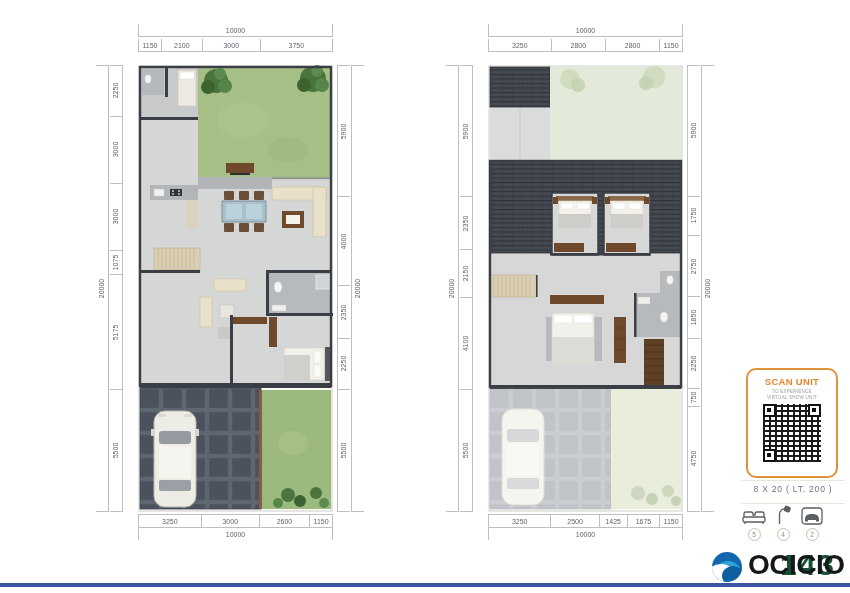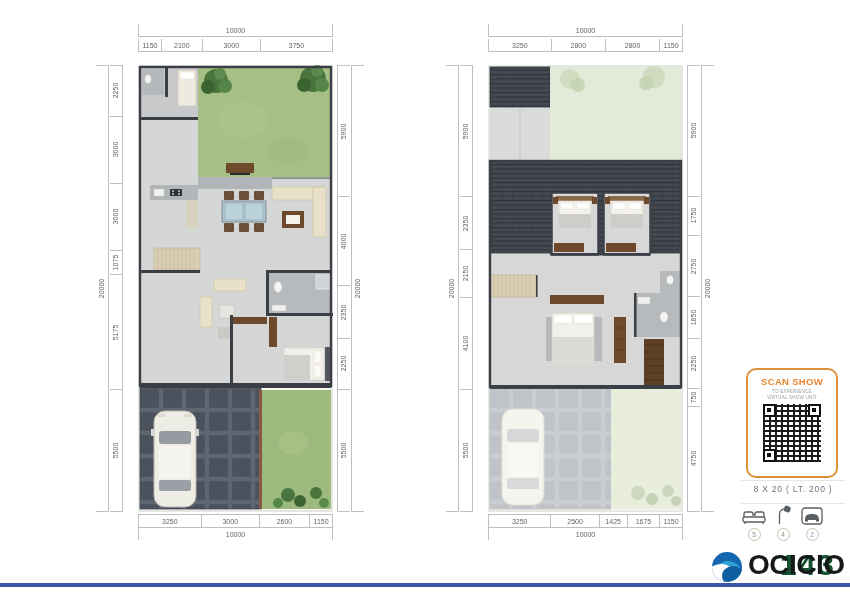--- a/index.html
+++ b/index.html
@@ -486,21 +486,21 @@
           <circle cx="164" cy="434" r="6" fill="#93aa77"></circle>
       <circle cx="180" cy="426" r="6" fill="#9fb584"></circle>
           <circle cx="188" cy="436" r="5" fill="#93aa77"></circle>
     </g>
 
     <rect x="2" y="96" width="191" height="226" fill="none" stroke="#3b3f45" stroke-width="2.4"></rect>
   </svg>
   </div>
 
   <div class="qr-card">
-    <div class="qr-title">SCAN SHOW</div>
+    <div class="qr-title">SCAN UNIT</div>
     <div class="qr-sub">
       <div>TO EXPERIENCE</div>
       <div>VIRTUAL SHOW UNIT</div>
     </div>
     <div class="qr">
       <div class="finder f-tl"></div>
       <div class="finder f-tr"></div>
       <div class="finder f-bl"></div>
     </div>
   </div>

